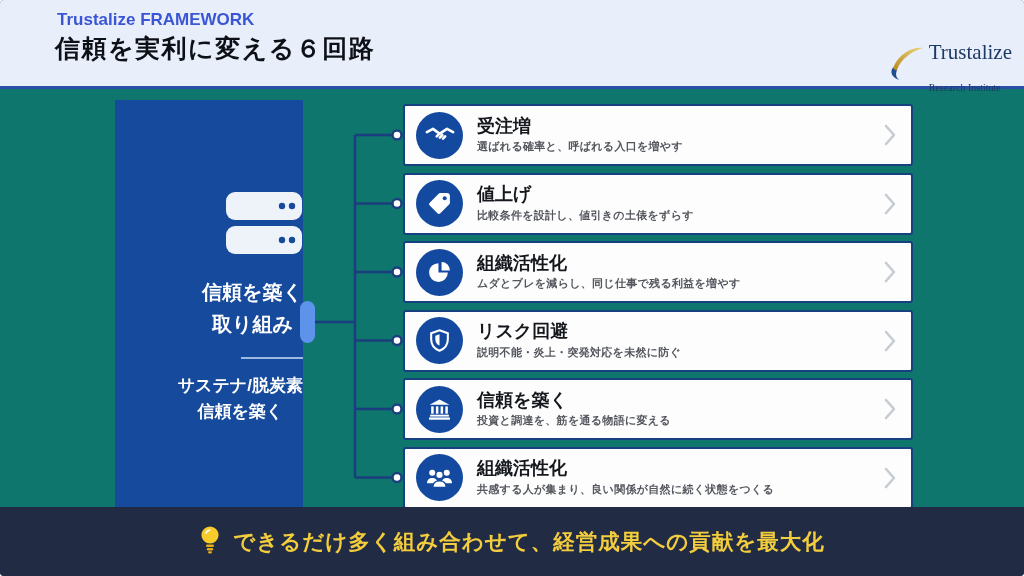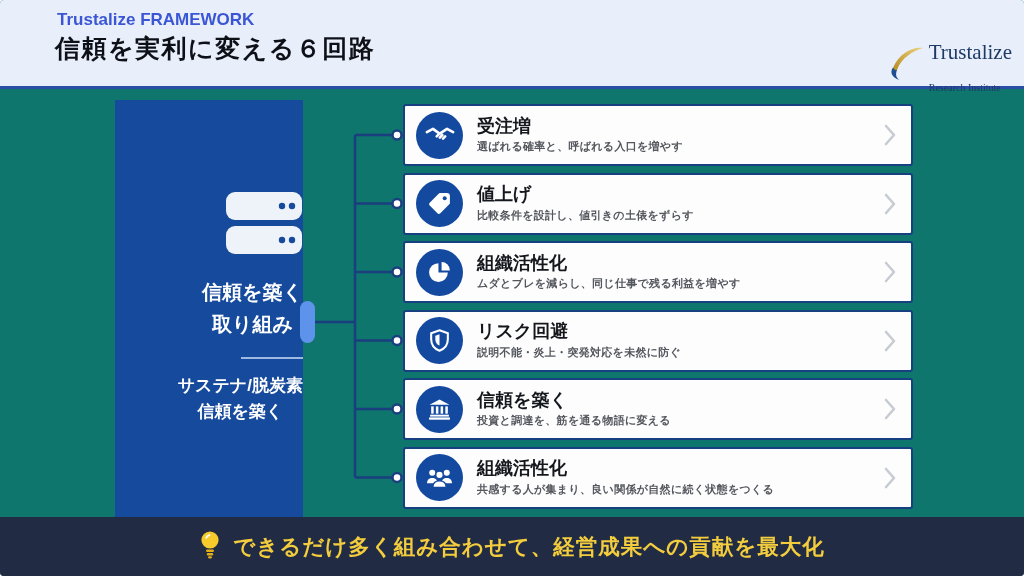--- a/index.html
+++ b/index.html
@@ -29,21 +29,21 @@
   .rows{position:absolute;left:403px;top:104px;width:510px;display:flex;flex-direction:column;gap:6.5px;}
   .row{height:62px;background:#fdfdfe;border:2px solid #16407f;border-radius:3px;
        display:flex;align-items:center;padding:0 14px 0 11px;box-sizing:border-box;cursor:pointer;}
   .badge{width:47px;height:47px;border-radius:50%;background:#134a9f;flex:none;
          display:flex;align-items:center;justify-content:center;margin-right:14px;}
   .row-text{flex:1;min-width:0;}
   .row-title{font-size:18px;font-weight:800;color:#14171c;line-height:1.15;}
   .row-desc{font-size:11px;font-weight:600;color:#54575d;margin-top:3px;letter-spacing:.3px;}
   .chev{flex:none;margin-left:8px;display:flex;align-items:center;}
   
-  .footer{position:absolute;left:0;right:0;bottom:0;height:59px;background:#212b43;
+  .footer{position:absolute;left:0;right:0;bottom:0;height:69px;background:#212b43;
           display:flex;align-items:center;justify-content:center;gap:12px;}
   .footer-msg{font-size:21.5px;font-weight:800;color:#f3cd3d;letter-spacing:1px;}
 </style>
 </head>
 <body>
 
 <div id="slide">
 
   <div class="header">
     <div class="eyebrow">Trustalize FRAMEWORK</div>

